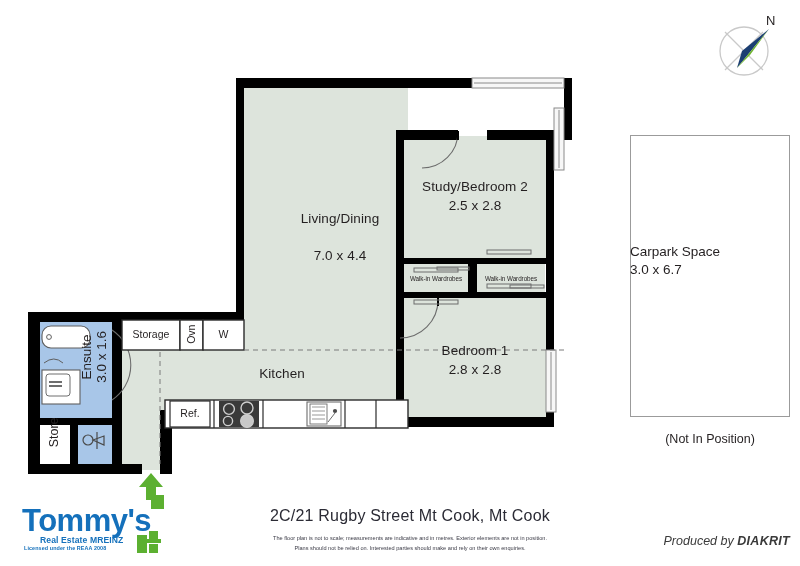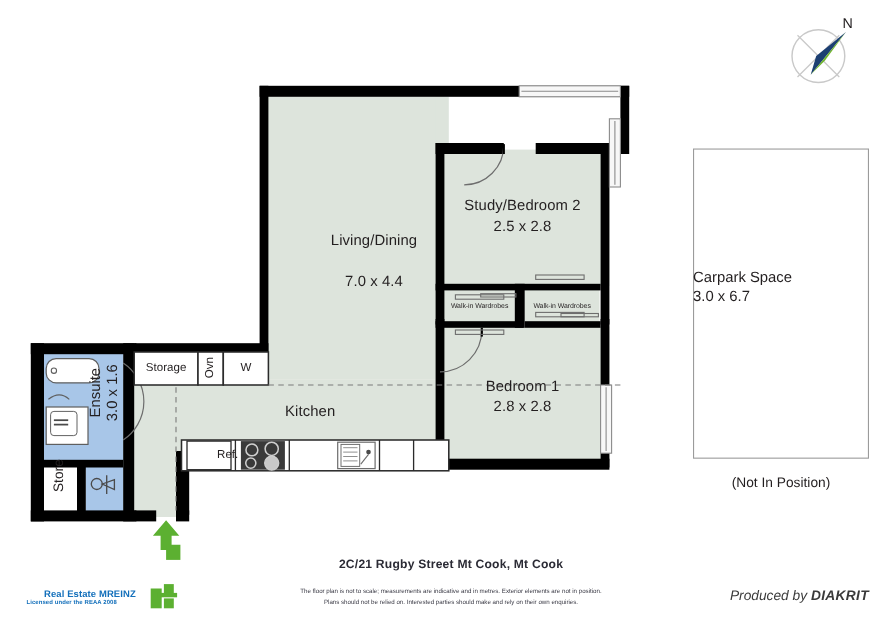--- a/index.html
+++ b/index.html
@@ -104,22 +104,22 @@
     color: #231f20;
   }
 
   
   #plan-title {
     position: absolute;
     left: 160px;
     top: 507px;
     width: 500px;
     text-align: center;
-    font-size: 11px;
-    font-weight: bold;
+    font-size: 16px;
+    font-weight: normal;
     letter-spacing: .2px;
     color: #2b2b35;
   }
   #disclaimer {
     position: absolute;
     left: 160px;
     top: 534px;
     width: 500px;
     text-align: center;
     font-size: 5.6px;
@@ -344,21 +344,21 @@
   <div class="lbl room-name" style="left:222px; top:366px; width:120px;">Kitchen</div>
 
   <div class="lbl rot90" style="left:36px; top:349px; width:102px; font-size:13.5px;">Ensuite</div>
   <div class="lbl rot90" style="left:51px; top:349px; width:102px; font-size:13.5px;">3.0 x 1.6</div>
 
   <div class="lbl rot90" style="left:24px; top:425px; width:60px; font-size:12.5px;">Store</div>
 
   <div class="lbl appliance" style="left:122px; top:328px; width:58px;">Storage</div>
   <div class="lbl appliance rot90" style="left:173px; top:328px; width:36px;">Ovn</div>
   <div class="lbl appliance" style="left:203px; top:328px; width:41px;">W</div>
-  <div class="lbl appliance" style="left:170px; top:407px; width:40px;padding-left:17px;">Ref.</div>
+  <div class="lbl appliance" style="left:170px; top:407px; width:40px;">Ref.</div>
 
   <div class="lbl tiny" style="left:404px; top:275px; width:64px;">Walk-in Wardrobes</div>
   <div class="lbl tiny" style="left:477px; top:275px; width:68px;">Walk-in Wardrobes</div>
 
   <div id="carpark-box"></div>
   <div id="carpark-text">
     <div>Carpark Space</div>
     <div>3.0 x 6.7</div>
   </div>
   <div id="carpark-note">(Not In Position)</div>
@@ -382,17 +382,18 @@
   <div id="produced-by"><span>Produced by </span><b>DIAKRIT</b></div>
 
   <div id="logo">
     <svg viewBox="0 0 175 62" width="175" height="62" style="position:absolute;left:0;top:0;">
       <rect x="129" y="0" width="13" height="14" fill="#5cb031"></rect>
       <rect x="115" y="40" width="10" height="18" fill="#5cb031"></rect>
       <rect x="127" y="36" width="9" height="9" fill="#5cb031"></rect>
       <rect x="127" y="49" width="9" height="9" fill="#5cb031"></rect>
       <rect x="121" y="44" width="18" height="4" fill="#5cb031"></rect>
     </svg>
+    <div id="logo-word">Tommy's</div>
     <div id="logo-sub1">Real Estate MREINZ</div>
     <div id="logo-sub2">Licensed under the REAA 2008</div>
   </div>
 
 </div>
 
 </body></html>

